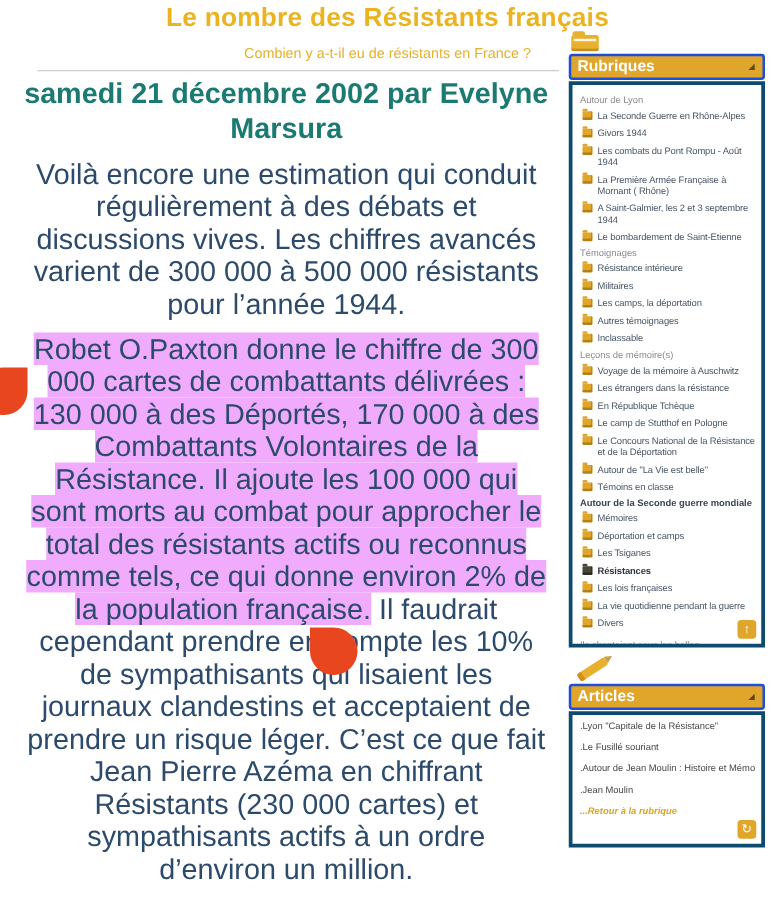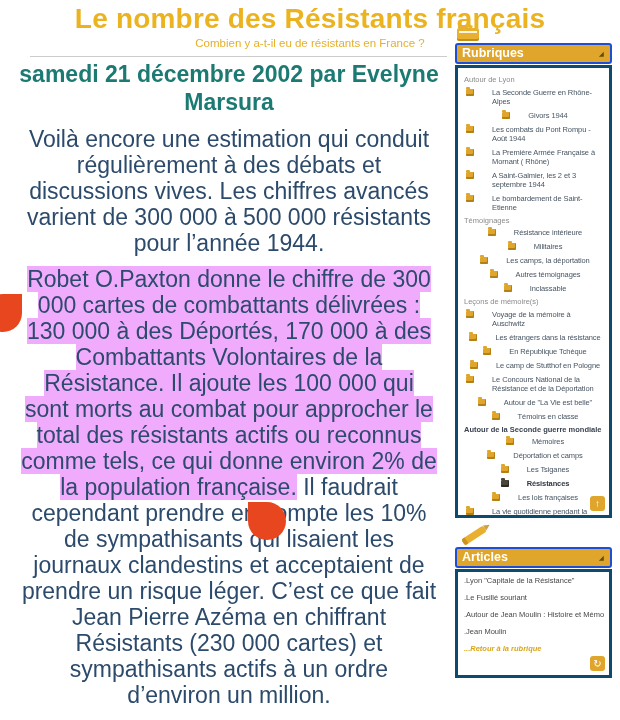--- a/index.html
+++ b/index.html
@@ -3,21 +3,21 @@
 <meta charset="utf-8">
 <style>
   html,body{margin:0;padding:0;}
   body{
     width:620px;height:720px;position:relative;overflow:hidden;
     background:#ffffff;font-family:"Liberation Sans", sans-serif;
   }
   
   .page-title{
     position:absolute;top:3px;left:0;width:620px;text-align:center;
-    font-size:28px;font-weight:bold;color:#ecb320;letter-spacing:0.2px;
+    font-size:21px;font-weight:bold;color:#ecb320;letter-spacing:0.2px;
   }
   .page-subtitle{
     position:absolute;top:37px;left:0;width:620px;text-align:center;
     font-size:11.5px;color:#e5b02a;
   }
   .header-rule{
     position:absolute;top:56px;left:30px;width:417px;height:1px;background:#cccccc;
   }
   
   .main{position:absolute;left:5px;top:60px;width:448px;}
@@ -43,21 +43,21 @@
   }
   .sb-box{
     border:3px solid #0c4a6e;background:#ffffff;margin-top:1px;
     padding:4px 5px 4px 5px;box-sizing:border-box;width:157px;
   }
   .rubriques-box{height:453px;overflow:hidden;position:relative;}
   .sb-group-label{
     font-size:7.5px;color:#8b8b8b;margin:4px 0 3px 1px;line-height:8.5px;
   }
   .sb-group-label.bold{color:#3b4350;font-weight:bold;}
-  .sb-item{display:flex;gap:18px;margin:0 0 5px 3px;align-items:flex-start;justify-content:center;}
+  .sb-item{display:flex;gap:4px;margin:0 0 5px 3px;align-items:flex-start;}
   .sb-folder{
     flex:0 0 8px;width:8px;height:7px;background:#e0a62c;border-radius:1px;
     position:relative;margin-top:1px;box-shadow:inset -1px -2px 0 rgba(140,95,10,.55);
   }
   .sb-folder::before{
     content:'';position:absolute;left:0;top:-2px;width:4px;height:2px;
     background:#e0a62c;border-radius:1px 1px 0 0;
   }
   .sb-item-text{font-size:7.5px;line-height:9px;color:#475563;letter-spacing:-0.1px;}
   .sb-item.active .sb-item-text{font-weight:bold;color:#2f3742;}

